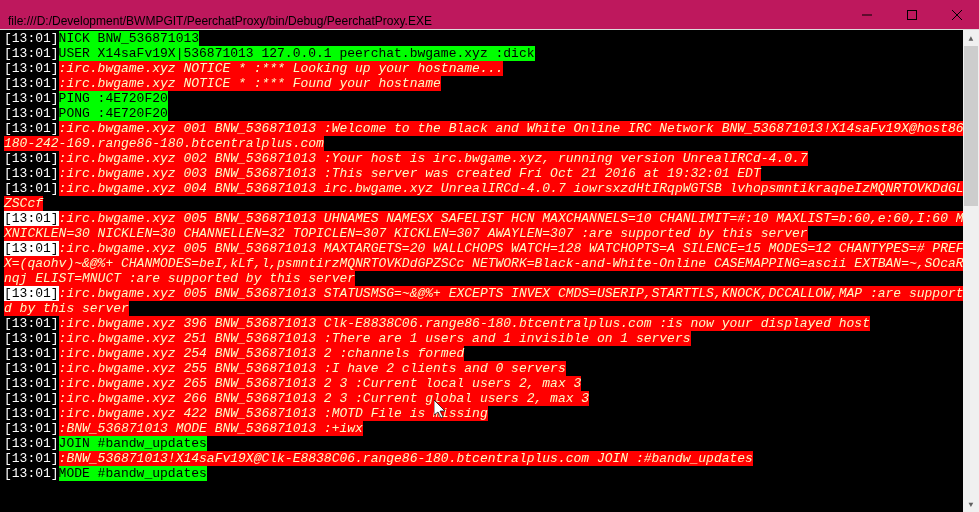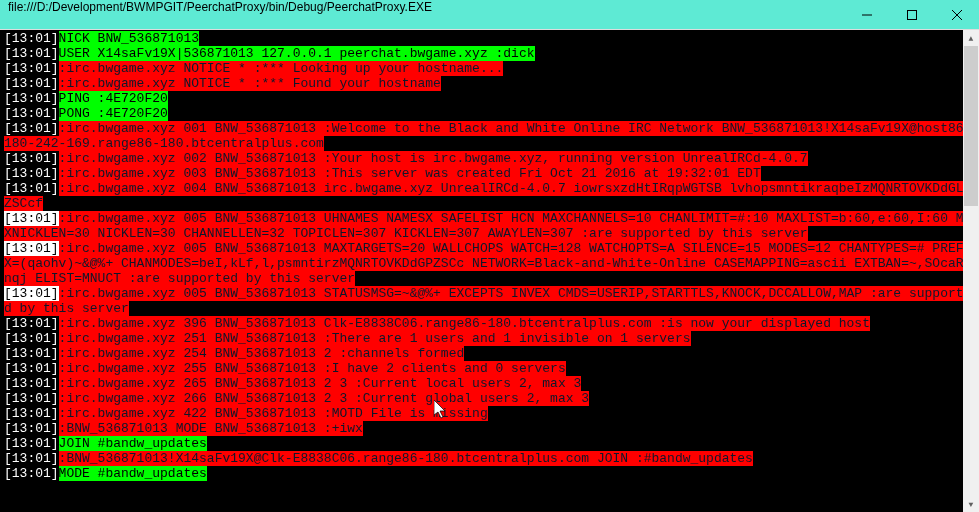--- a/index.html
+++ b/index.html
@@ -16,23 +16,23 @@
     }
     .window {
       width: 979px;
       height: 512px;
       background: #fff;
       display: flex;
       flex-direction: column;
     }
     .titlebar {
       height: 30px;
-      background: #5eead4;
+      background: #be185d;
       display: flex;
-      align-items: flex-start;
+      align-items: flex-end;
       border-bottom: 1px solid #ddd;
     }
     .titlebar-title {
       padding-left: 8px;
       font-family: 'Segoe UI', sans-serif;
       font-size: 12px;
       color: #000;
       flex: 1;
     }
     .titlebar-buttons {
@@ -88,21 +88,22 @@
       color: #fff;
       background: #000;
     }
     .green {
       background: #00ff00;
       color: #000;
       margin-top: 36px;
     }
     .red {
       background: #ff0000;
-      color: #0f172a;
+      color: #fef9c3;
+      font-style: italic;
     }
     .white-bg {
       background: #fff;
       color: #000;
     }
     .cursor {
       position: absolute;
       pointer-events: none;
       font-size: 16px;
       color: #fff;

